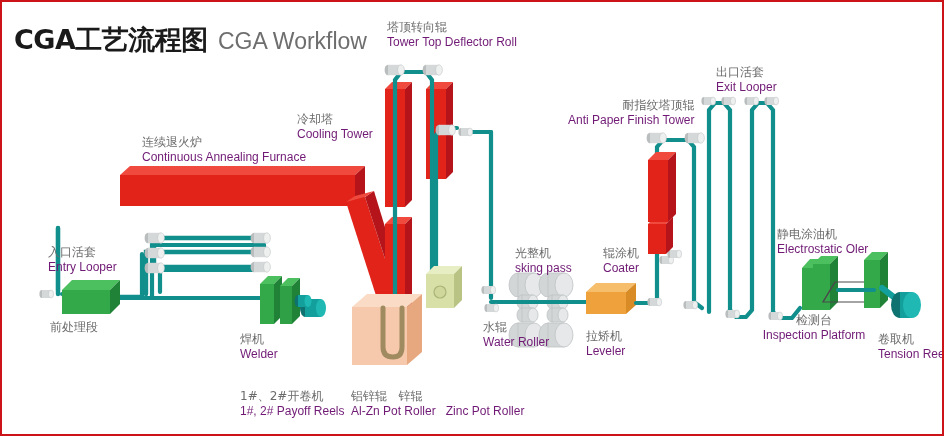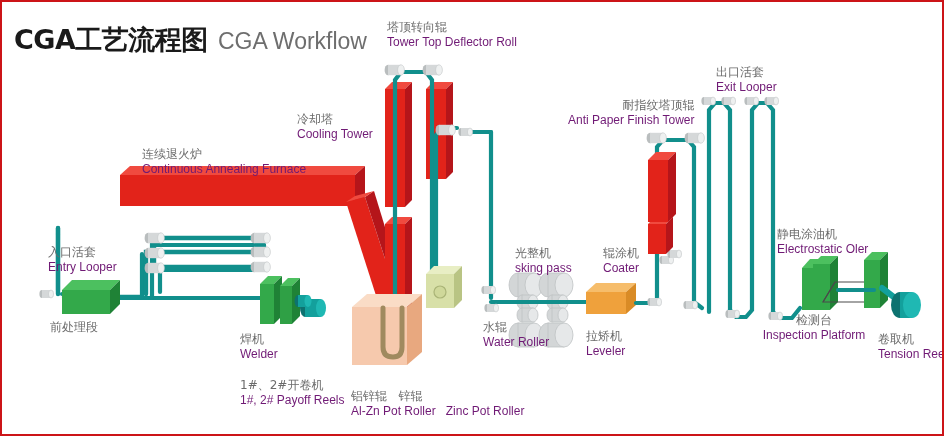--- a/index.html
+++ b/index.html
@@ -284,26 +284,26 @@
 
   <div class="lbl" style="left:48px;top:318px;">
     <span class="cn">前处理段</span>
   </div>
 
   <div class="lbl" style="left:238px;top:330px;">
     <span class="cn">焊机</span>
     <span class="en">Welder</span>
   </div>
 
-  <div class="lbl" style="left:238px;top:376px;">
+  <div class="lbl" style="left:238px;top:387px;">
     <span class="cn">1#、2#开卷机</span>
     <span class="en">1#, 2# Payoff Reels</span>
   </div>
 
-  <div class="lbl" style="left:140px;top:145px;">
+  <div class="lbl" style="left:140px;top:133px;">
     <span class="cn">连续退火炉</span>
     <span class="en">Continuous Annealing Furnace</span>
   </div>
 
   <div class="lbl" style="left:295px;top:110px;">
     <span class="cn">冷却塔</span>
     <span class="en">Cooling Tower</span>
   </div>
 
   <div class="lbl" style="left:385px;top:18px;">

